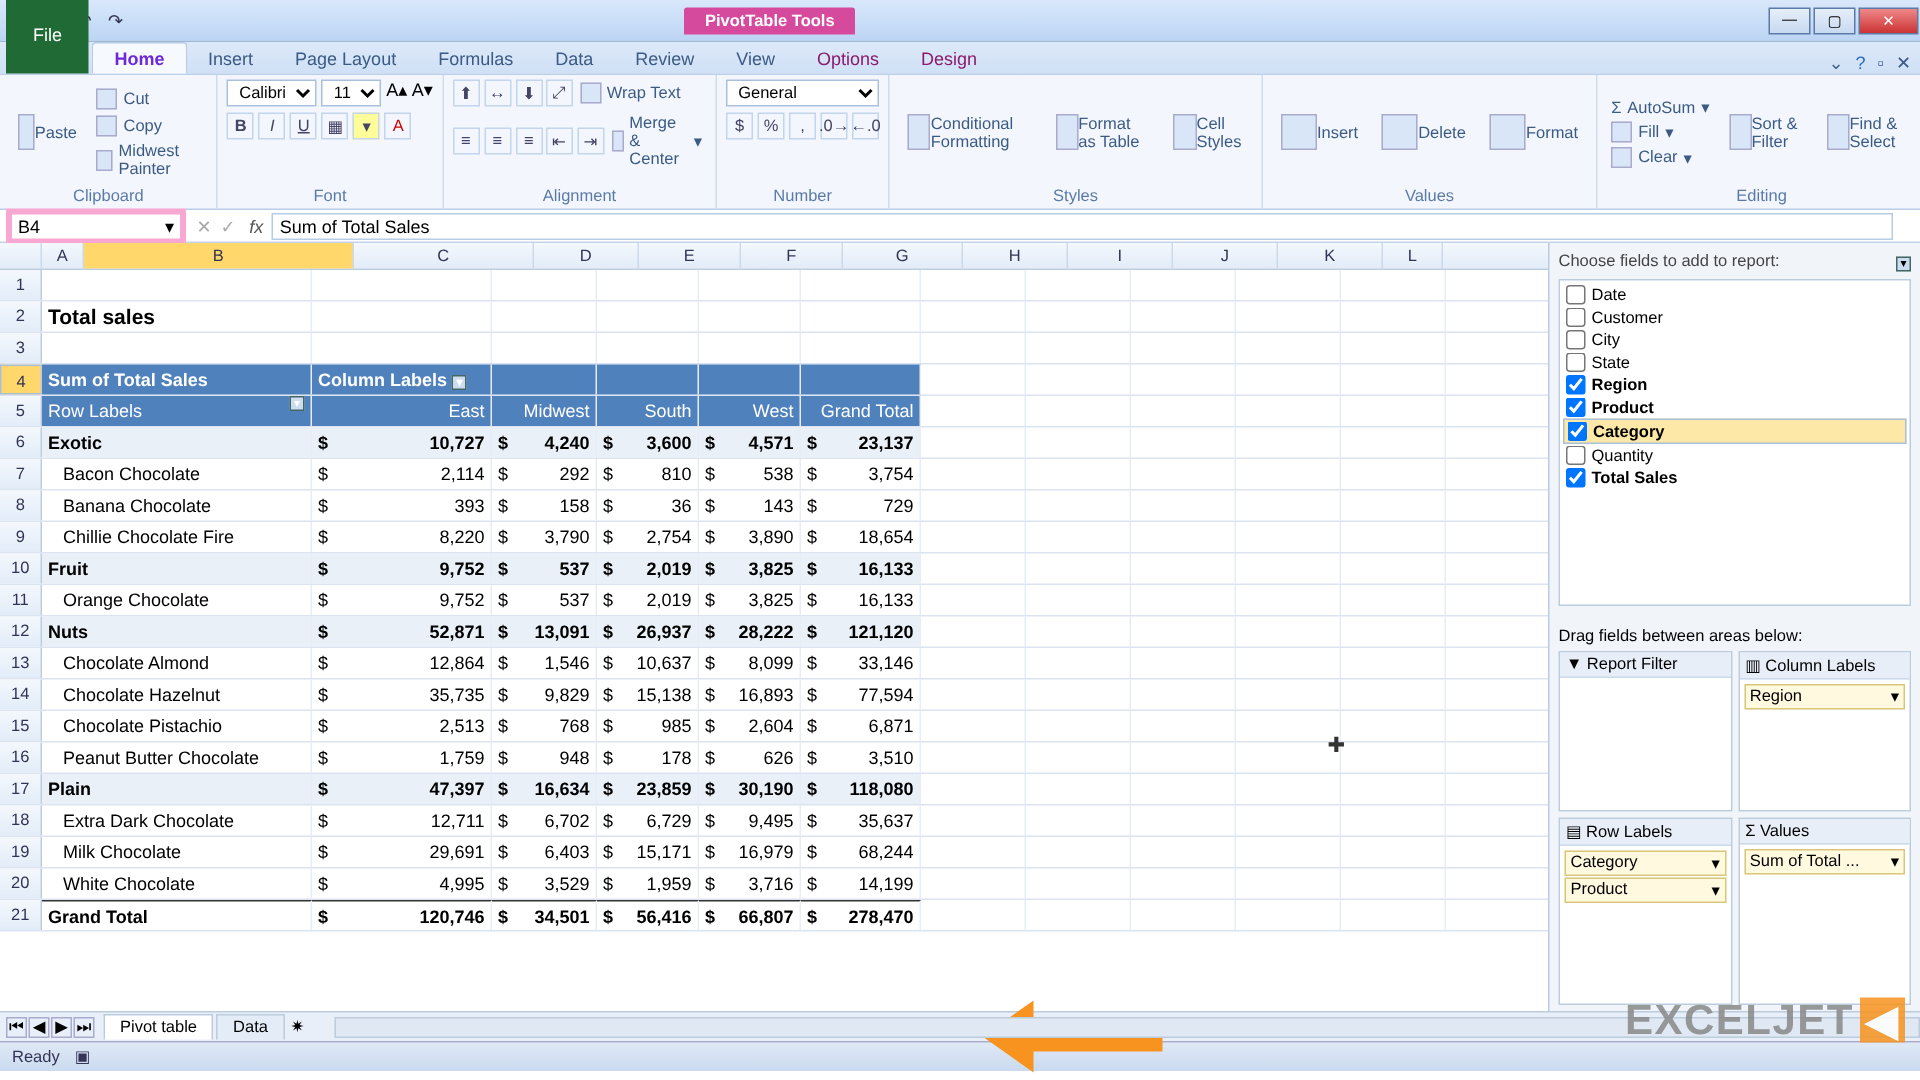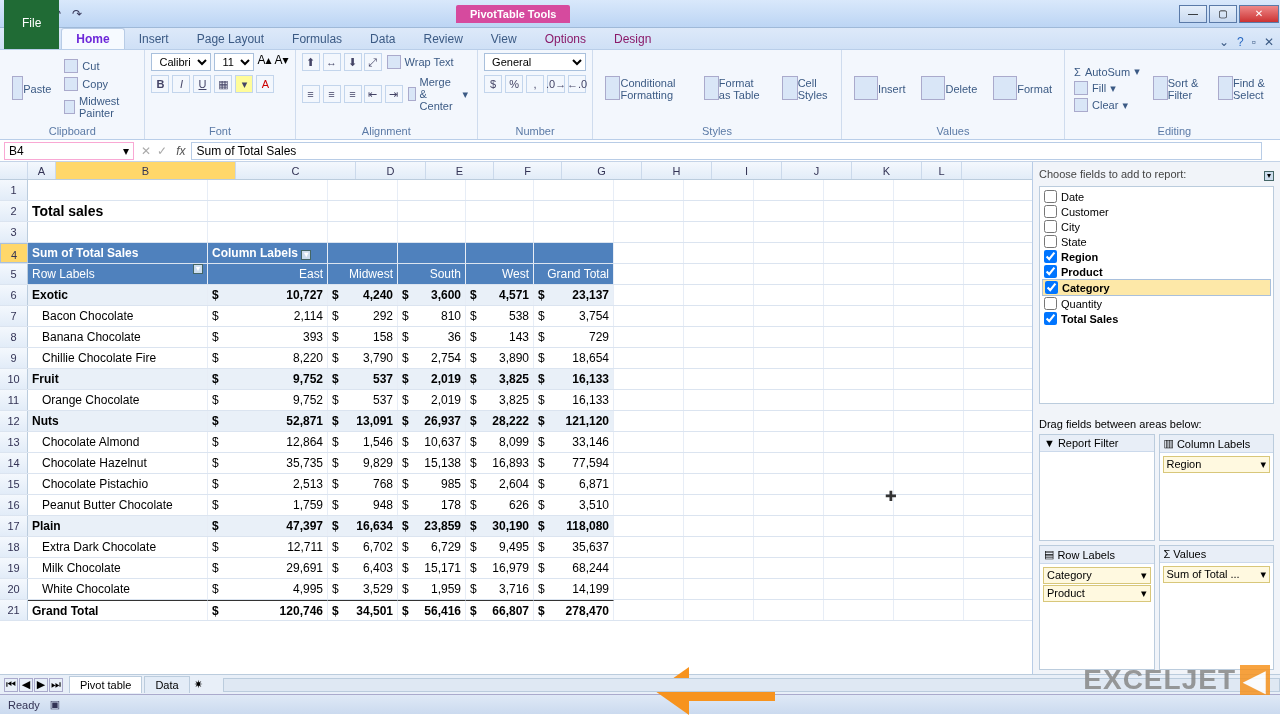--- a/index.html
+++ b/index.html
@@ -32,21 +32,21 @@
   .vbtn { display: flex; align-items: center; justify-content: center; padding: 2px 6px; font-size: 11px; color: #3b5a84; cursor: pointer; min-width: 44px; }
   .vbtn .ic { width: 24px; height: 24px; background: #d9e6f7; border: 1px solid #aac; margin-bottom: 2px; }
   .hbtn { display: flex; align-items: center; gap: 4px; font-size: 11px; color: #3b5a84; padding: 1px 3px; cursor: pointer; }
   .hbtn .ic { width: 14px; height: 14px; background: #d9e6f7; border: 1px solid #aac; }
   .sel { border: 1px solid #a9c0dc; background: #fff; font-size: 11px; padding: 1px 3px; }
   .ic-row { display: flex; gap: 3px; }
   .ic-row span { width: 18px; height: 18px; border: 1px solid #c3d5ec; display:inline-flex; align-items:center; justify-content:center; font-size:11px; color:#446; }
 
   
   .fbar { height: 22px; display: flex; align-items: center; border-bottom: 1px solid #c4d3e7; }
-  .namebox { width: 130px; border: 1px solid #f9a8d4; padding: 1px 4px; margin: 0 4px; background:#fff; display:flex; justify-content:space-between; align-items:center; }
+  .namebox { width: 120px; border: 4px solid #f9a8d4; padding: 1px 4px; margin: 0 4px; background:#fff; display:flex; justify-content:space-between; align-items:center; }
   .fxlabel { margin: 0 6px; font-style: italic; color: #555; }
   .fbox { flex: 1; border: 1px solid #b8cce6; padding: 1px 4px; background: #fff; margin-right: 18px; }
 
   
   .workarea { display: flex; height: 512px; position: relative; }
   .sheet { flex: 1; overflow: hidden; position: relative; }
   .colhdr { display: flex; height: 18px; background: linear-gradient(#f4f8fd,#e2ecf8); border-bottom: 1px solid #bcd; }
   .colhdr div { border-right: 1px solid #cbd9eb; text-align: center; font-size: 11px; color: #335; line-height: 18px; }
   .rows { display: flex; flex-direction: column; }
   .row { display: flex; height: 21px; border-bottom: 1px solid #dbe4f0; }

